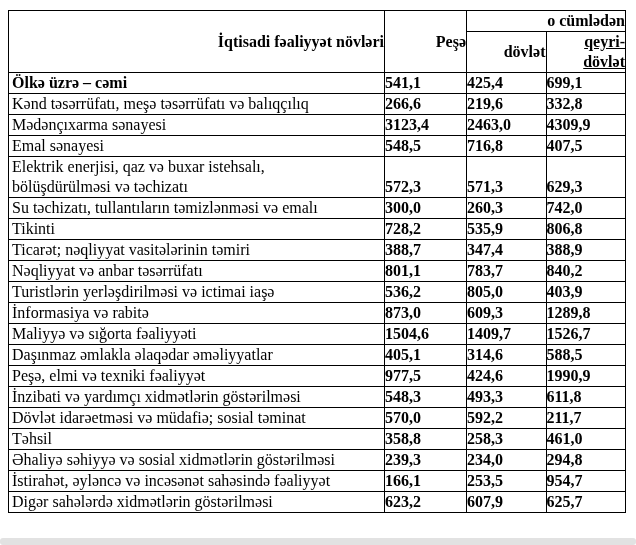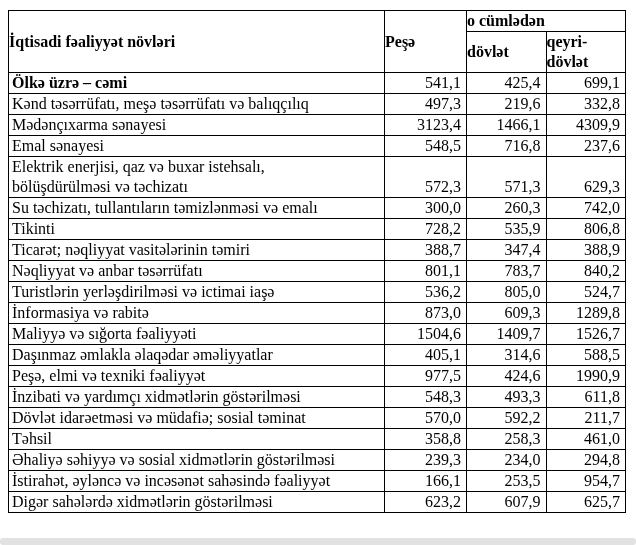--- a/index.html
+++ b/index.html
@@ -25,42 +25,42 @@
   }
   .stat-table th, .stat-table td {
     border: 1.5px solid #000000;
     font-size: 16px;
     line-height: 20px;
     padding: 0;
     overflow: hidden;
   }
   .stat-table th {
     font-weight: bold;
-    text-align: left;
+    text-align: right;
     vertical-align: middle;
   }
   .stat-table thead tr.hrow1 th { height: 20px; }
   .stat-table thead tr.hrow2 th { height: 38px; }
   .col-label    { width: 375px; }
   .col-total    { width: 81px; }
   .col-state    { width: 76px; }
-  .col-nonstate { width: 86px; }
+  .col-nonstate { width: 86px; text-decoration: underline; }
   .stat-table tbody td {
     height: 20px;
     vertical-align: bottom;
   }
   .stat-table tbody td.label {
     text-align: left;
     padding-left: 3px;
     padding-right: 2px;
     white-space: pre-line;
   }
   .stat-table tbody td.num {
-    text-align: right;
     padding-right: 5px;
+    font-weight: bold;
   }
   .stat-table tbody tr.bold td.label {
     font-weight: bold;
     margin-top: 12px;
   }
   .bottom-bar {
     position: absolute;
     left: 0;
     top: 538px;
     width: 636px;
@@ -86,35 +86,35 @@
   </thead>
   <tbody id="table-body">
       <tr class="bold">
         <td class="label">Ölkə üzrə – cəmi</td>
         <td class="num">541,1</td>
         <td class="num">425,4</td>
         <td class="num">699,1</td>
       </tr>
       <tr>
         <td class="label">Kənd təsərrüfatı, meşə təsərrüfatı və balıqçılıq</td>
-        <td class="num">497,3</td>
+        <td class="num">266,6</td>
         <td class="num">219,6</td>
         <td class="num">332,8</td>
       </tr>
       <tr>
         <td class="label">Mədənçıxarma sənayesi</td>
         <td class="num">3123,4</td>
-        <td class="num">1466,1</td>
+        <td class="num">2463,0</td>
         <td class="num">4309,9</td>
       </tr>
       <tr>
         <td class="label">Emal sənayesi</td>
         <td class="num">548,5</td>
         <td class="num">716,8</td>
-        <td class="num">237,6</td>
+        <td class="num">407,5</td>
       </tr>
       <tr>
         <td class="label">Elektrik enerjisi, qaz və buxar istehsalı,
 bölüşdürülməsi və təchizatı</td>
         <td class="num">572,3</td>
         <td class="num">571,3</td>
         <td class="num">629,3</td>
       </tr>
       <tr>
         <td class="label">Su təchizatı, tullantıların təmizlənməsi və emalı</td>
@@ -137,21 +137,21 @@
       <tr>
         <td class="label">Nəqliyyat və anbar təsərrüfatı</td>
         <td class="num">801,1</td>
         <td class="num">783,7</td>
         <td class="num">840,2</td>
       </tr>
       <tr>
         <td class="label">Turistlərin yerləşdirilməsi və ictimai iaşə</td>
         <td class="num">536,2</td>
         <td class="num">805,0</td>
-        <td class="num">524,7</td>
+        <td class="num">403,9</td>
       </tr>
       <tr>
         <td class="label">İnformasiya və rabitə</td>
         <td class="num">873,0</td>
         <td class="num">609,3</td>
         <td class="num">1289,8</td>
       </tr>
       <tr>
         <td class="label">Maliyyə və sığorta fəaliyyəti</td>
         <td class="num">1504,6</td>

